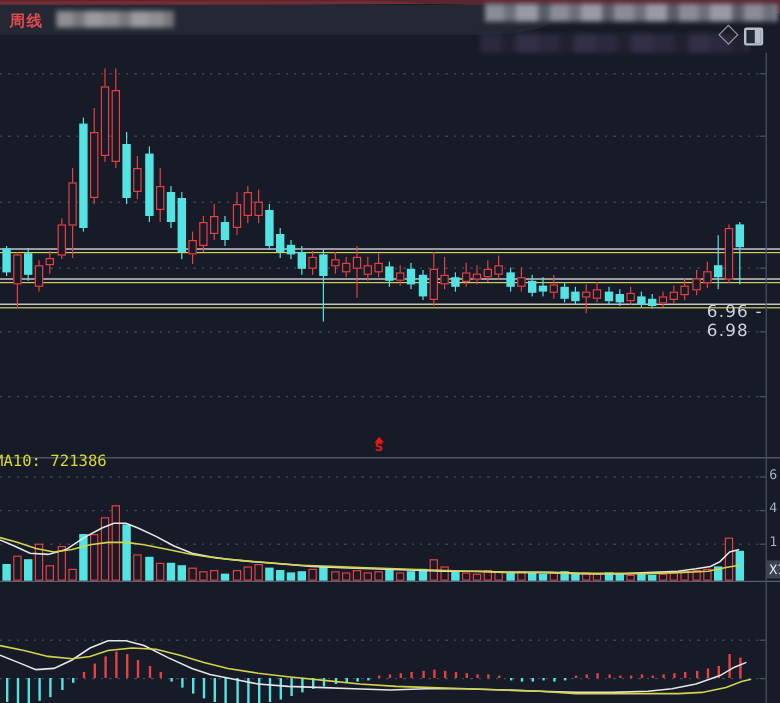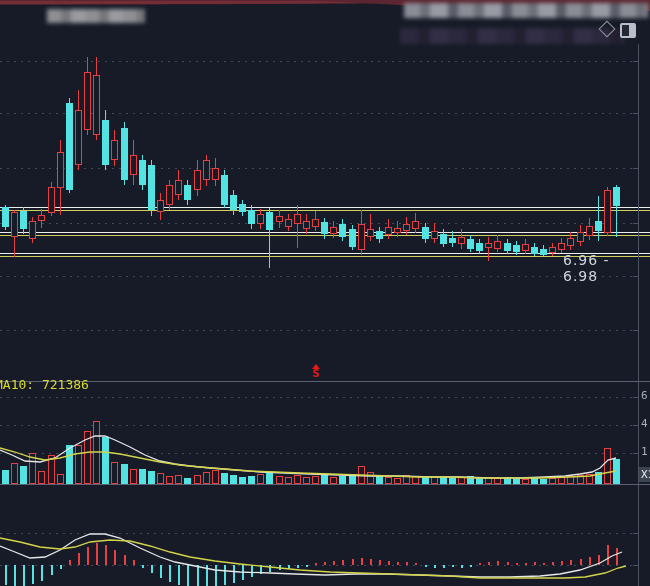--- a/index.html
+++ b/index.html
@@ -26,40 +26,43 @@
             background-image:repeating-linear-gradient(90deg,#414a5c 0 2px,transparent 2px 7px);}
   .lvl{position:absolute;left:0;width:650px;height:1px;}
   .sep{position:absolute;left:0;width:650px;height:1px;background:#5a6272;}
   #right-axis{left:638px;top:44px;width:1px;height:542px;background:#4a5263;}
   .tick{position:absolute;left:633px;width:5px;height:1px;background:#4a5263;}
   .axis-frag{position:absolute;left:641px;font-size:11px;color:#a7b0bf;font-family:"DejaVu Sans Mono",monospace;}
   #x-label{position:absolute;left:639px;top:467px;width:11px;height:15px;background:#3c4452;color:#e8ecf2;
            font-size:11px;line-height:15px;padding-left:2px;font-family:"DejaVu Sans Mono",monospace;}
   #ma-label{position:absolute;left:-5px;top:377px;font-size:13px;color:#d9d92e;
             font-family:"DejaVu Sans Mono",monospace;letter-spacing:0;}
-  #price-label{position:absolute;left:563px;top:252px;font-size:14px;color:#ced3dc;letter-spacing:1px;}
+  #price-label{position:absolute;left:589px;top:252px;font-size:14px;color:#ced3dc;letter-spacing:1px;}
   #sig-marker{position:absolute;left:310px;top:362px;width:12px;text-align:center;}
   #sig-tri{width:0;height:0;margin:0 auto;border-left:4px solid transparent;border-right:4px solid transparent;
            border-bottom:5px solid #e61919;}
   #sig-s{color:#e61919;font-size:10px;font-weight:bold;line-height:9px;}
   .candle-body-r{position:absolute;border:1px solid #e84040;background:#161b27;}
   .candle-body-c{position:absolute;background:#53e3e3;}
   .wick-r{position:absolute;width:1px;background:#e84040;}
   .wick-c{position:absolute;width:1px;background:#53e3e3;}
   svg{position:absolute;left:0;top:0;}
 </style>
 </head>
 <body>
 
 <div id="app">
 
   <svg id="banner-svg" width="650" height="18">
     <path d="M0,0 H650 V11 C560,13.5 500,12.5 445,8.5 C410,5.5 385,3.5 352,3.2 C322,3 312,4.5 0,4.5 Z" fill="#5c2630"></path>
     <path d="M0,1 H300 C330,1 345,2 360,3.5 C330,3 312,4.2 0,4.2 Z" fill="#7a2f38" opacity="0.8"></path>
   </svg>
+  <div id="tabbar">
+    <span id="tab-weekly">周线</span>
+  </div>
   <div id="blur1" class="blurbox"></div>
   <div id="blur2" class="blurbox"></div>
   <div id="blur3" class="blurbox"></div>
   <div id="diamond-icon" class="abs"></div>
   <div id="panel-icon" class="abs"></div>
 
   <div id="grid-layer">
       <div class="gridline" style="position:absolute;top:61px;"></div>
       <div class="gridline" style="position:absolute;top:113px;"></div>
       <div class="gridline" style="position:absolute;top:168px;"></div>

